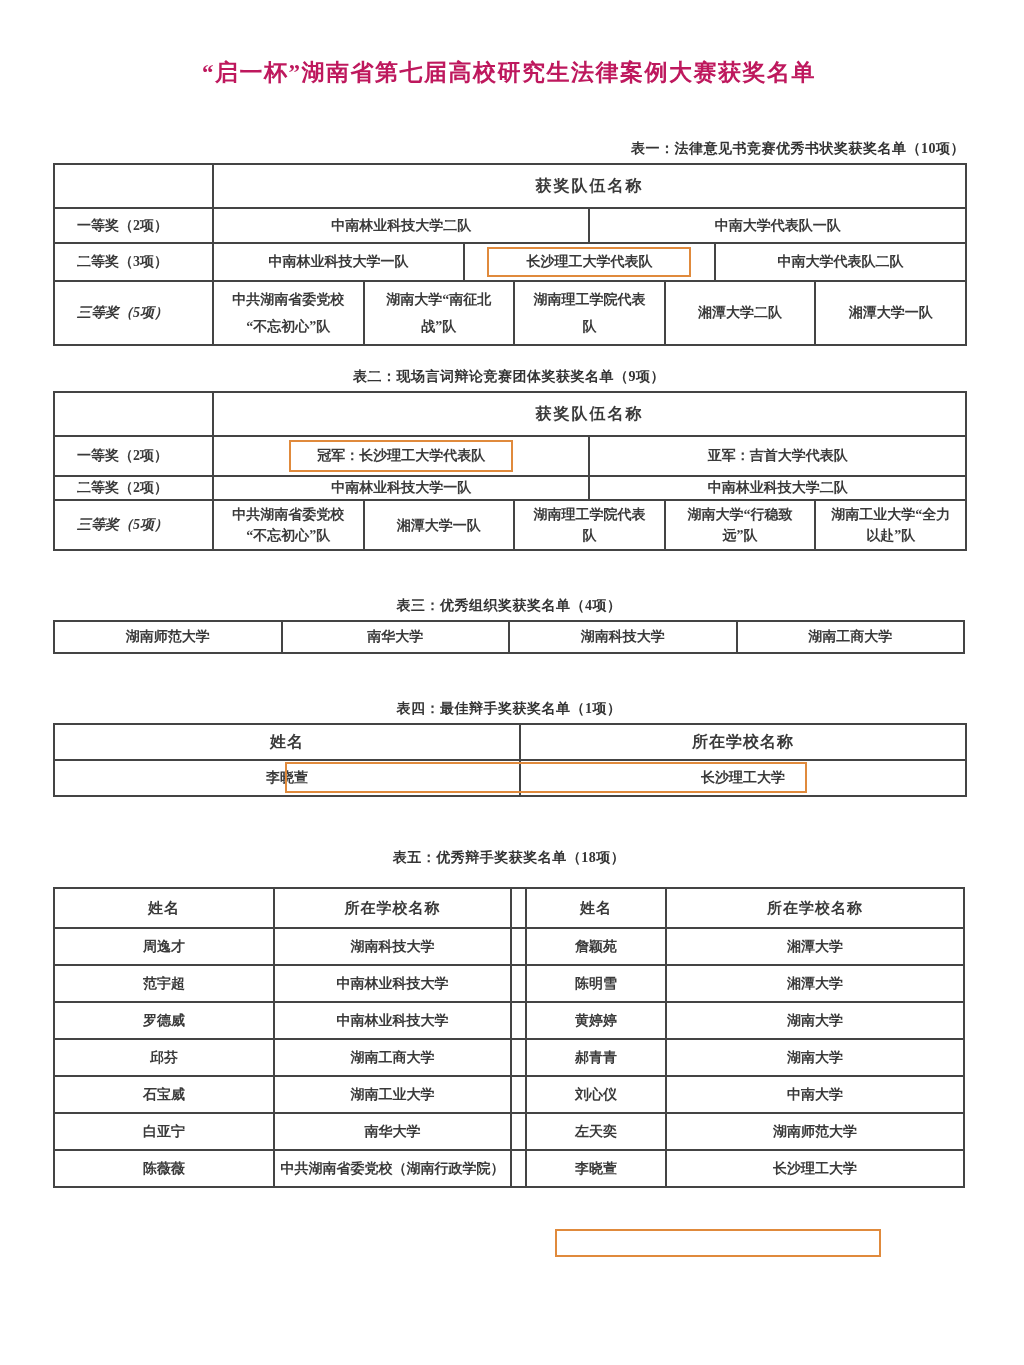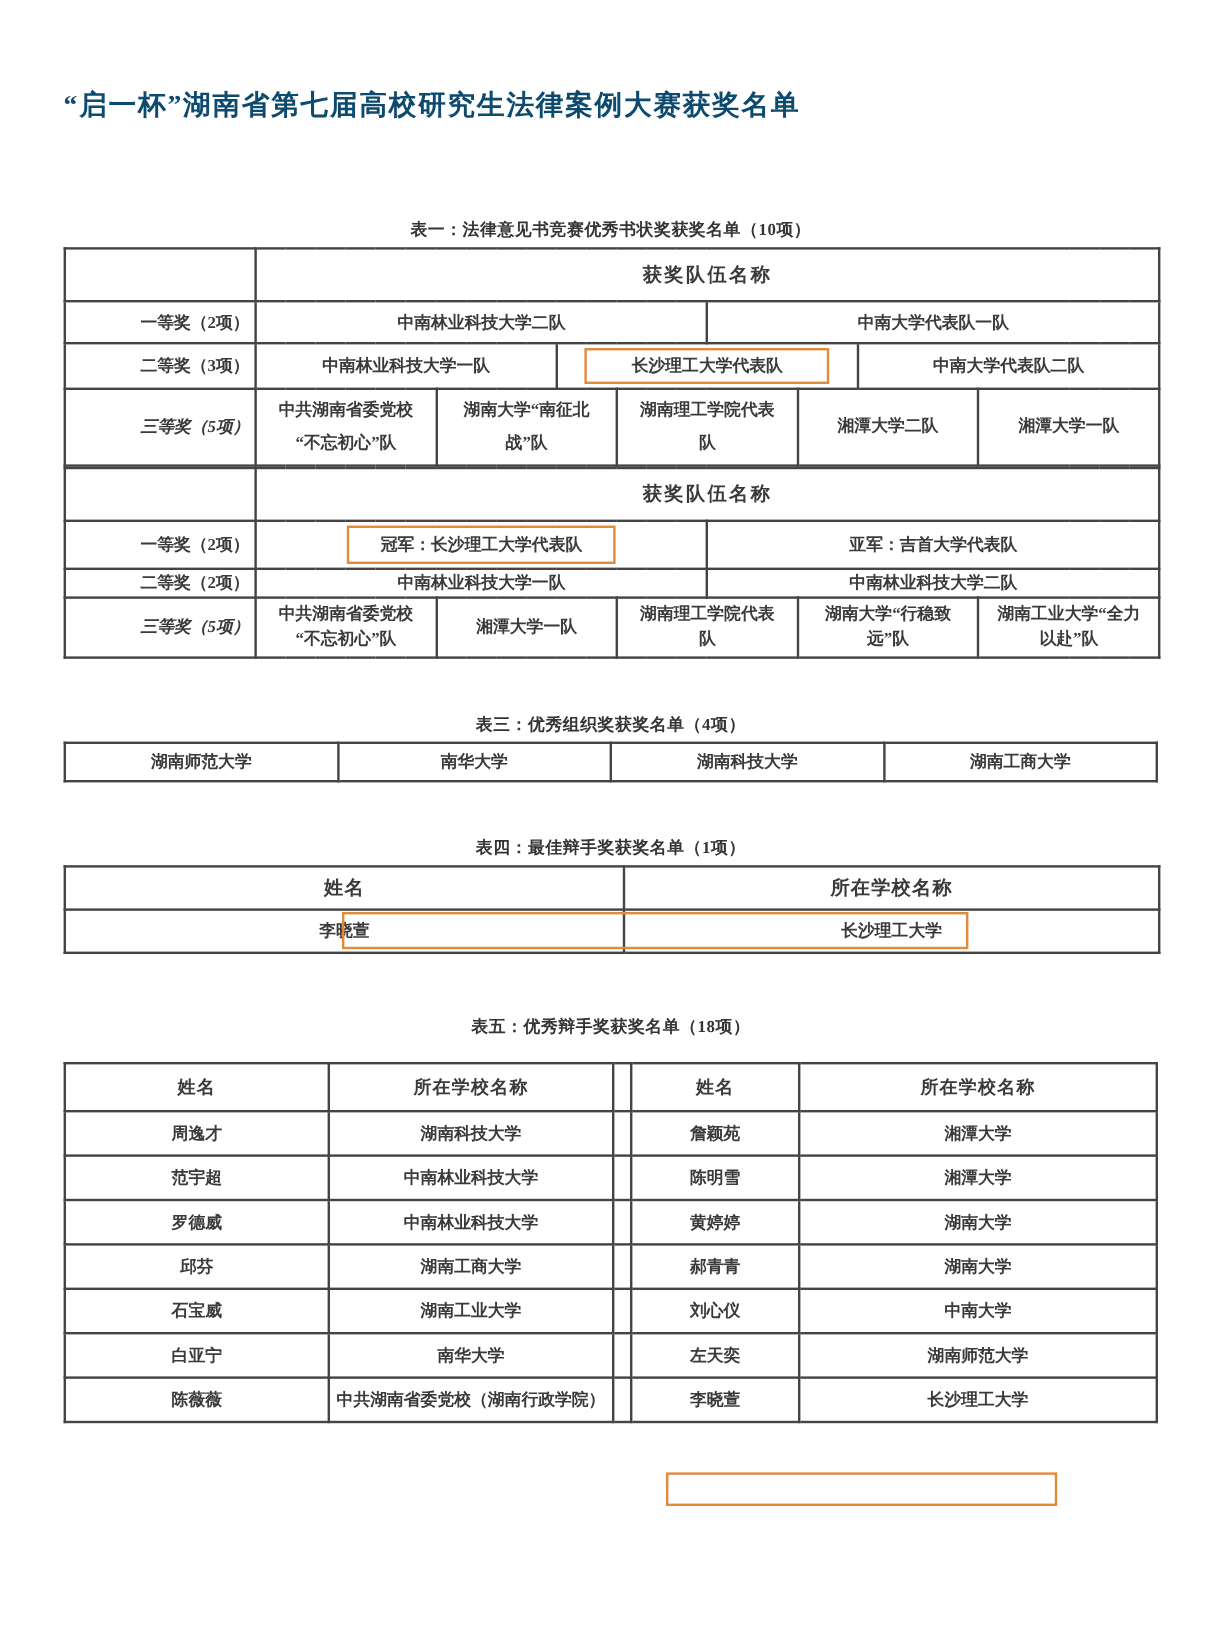--- a/index.html
+++ b/index.html
@@ -9,51 +9,52 @@
     width: 1024px; height: 1365px;
     background: #ffffff;
     color: var(--ink);
     font-family: "Liberation Serif", "DejaVu Serif", serif;
     font-weight: bold;
     overflow: hidden;
   }
   .content { margin-left: 53px; width: 912px; }
 
   .page-title {
-    margin: 0; padding-top: 72px;
+    margin: 0; padding-top: 57px;
+    text-align: center;
     font-size: 23px; letter-spacing: 1.5px;
-    color: #0c4a6e;
+    color: #be185d;
   }
 
   .caption {
     text-align: center;
     font-size: 14px; letter-spacing: 0.5px;
     margin: 0 0 5px 0;
     color: #343434;
   }
-  .caption.c1 { margin-top: 80px; }
+  .caption.c1 { margin-top: 52px; text-align: right; }
   .caption.c2 { margin-top: 22px; }
   .caption.c3 { margin-top: 46px; }
   .caption.c4 { margin-top: 46px; }
   .caption.c5 { margin-top: 52px; margin-bottom: 20px; }
 
   table {
     border-collapse: collapse;
     width: 912px;
     table-layout: fixed;
   }
   td {
     border: 2px solid var(--line);
     text-align: center;
     vertical-align: middle;
     font-size: 14px;
     padding: 2px 4px;
     overflow: hidden;
   }
-  .label-cell { text-align: right; padding-left: 10px; }
+  .label-cell { text-align: left; padding-left: 22px; }
 
   .t-hdr td { height: 44px; font-size: 16px; letter-spacing: 2px; }
   .t1-r1 td { height: 35px; }
   .t1-r2 td { height: 38px; }
   .t1-r3 td { height: 64px; line-height: 1.95; white-space: pre-line; }
   .t1-r3 td.label-cell, .t2-r3 td.label-cell { line-height: normal; white-space: normal; font-style: italic; }
   .t2-r1 td { height: 40px; }
   .t2-r2 td { height: 21px; }
   .t2-r3 td { height: 50px; line-height: 1.5; white-space: pre-line; }
   .t3-r td  { height: 32px; }
@@ -120,20 +121,21 @@
 战”队</td>
         <td colspan="6">湖南理工学院代表
 队</td>
         <td colspan="6">湘潭大学二队</td>
         <td colspan="6">湘潭大学一队</td>
       </tr>
     </tbody>
       </table>
   </div>
 
+  <p class="caption c2">表二：现场言词辩论竞赛团体奖获奖名单（9项）</p>
   <div class="tbl-wrap">
     <table>
       <colgroup>
         <col style="width:159px">
         <col span="30" style="width:25.1px">
       </colgroup>
       <tbody>
           <tr class="t-hdr">
         <td></td>
         <td colspan="30">获奖队伍名称</td>

